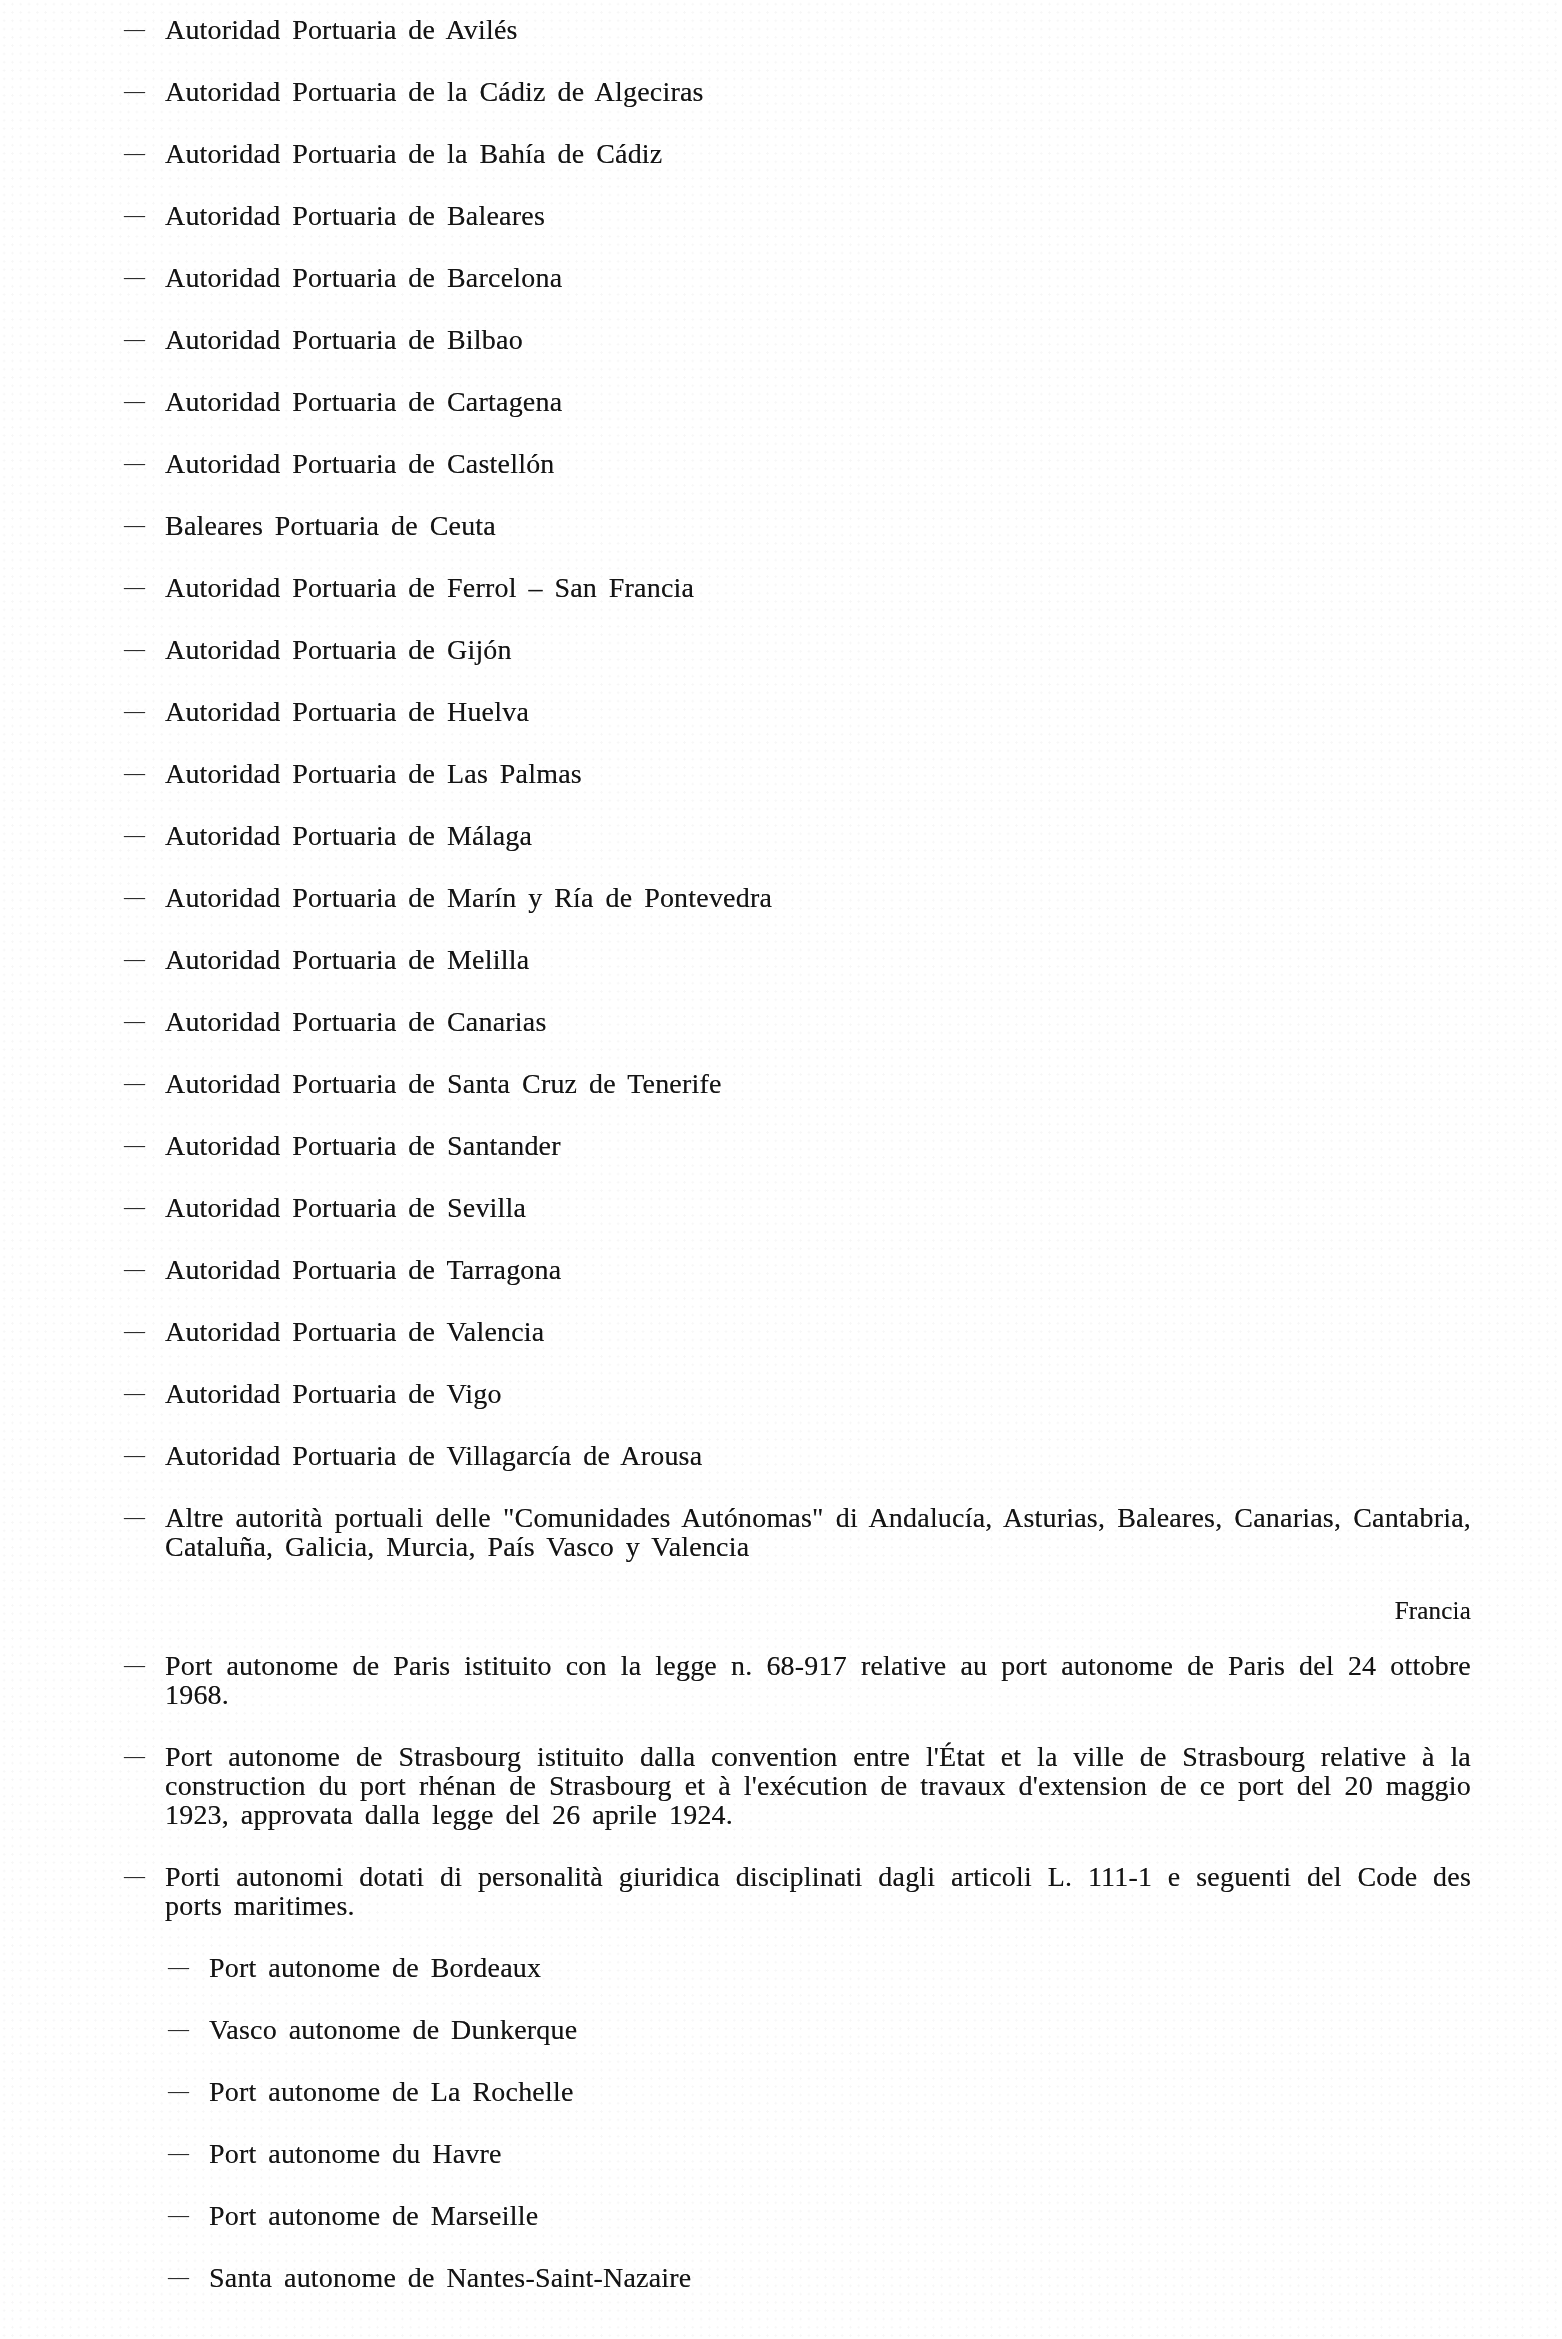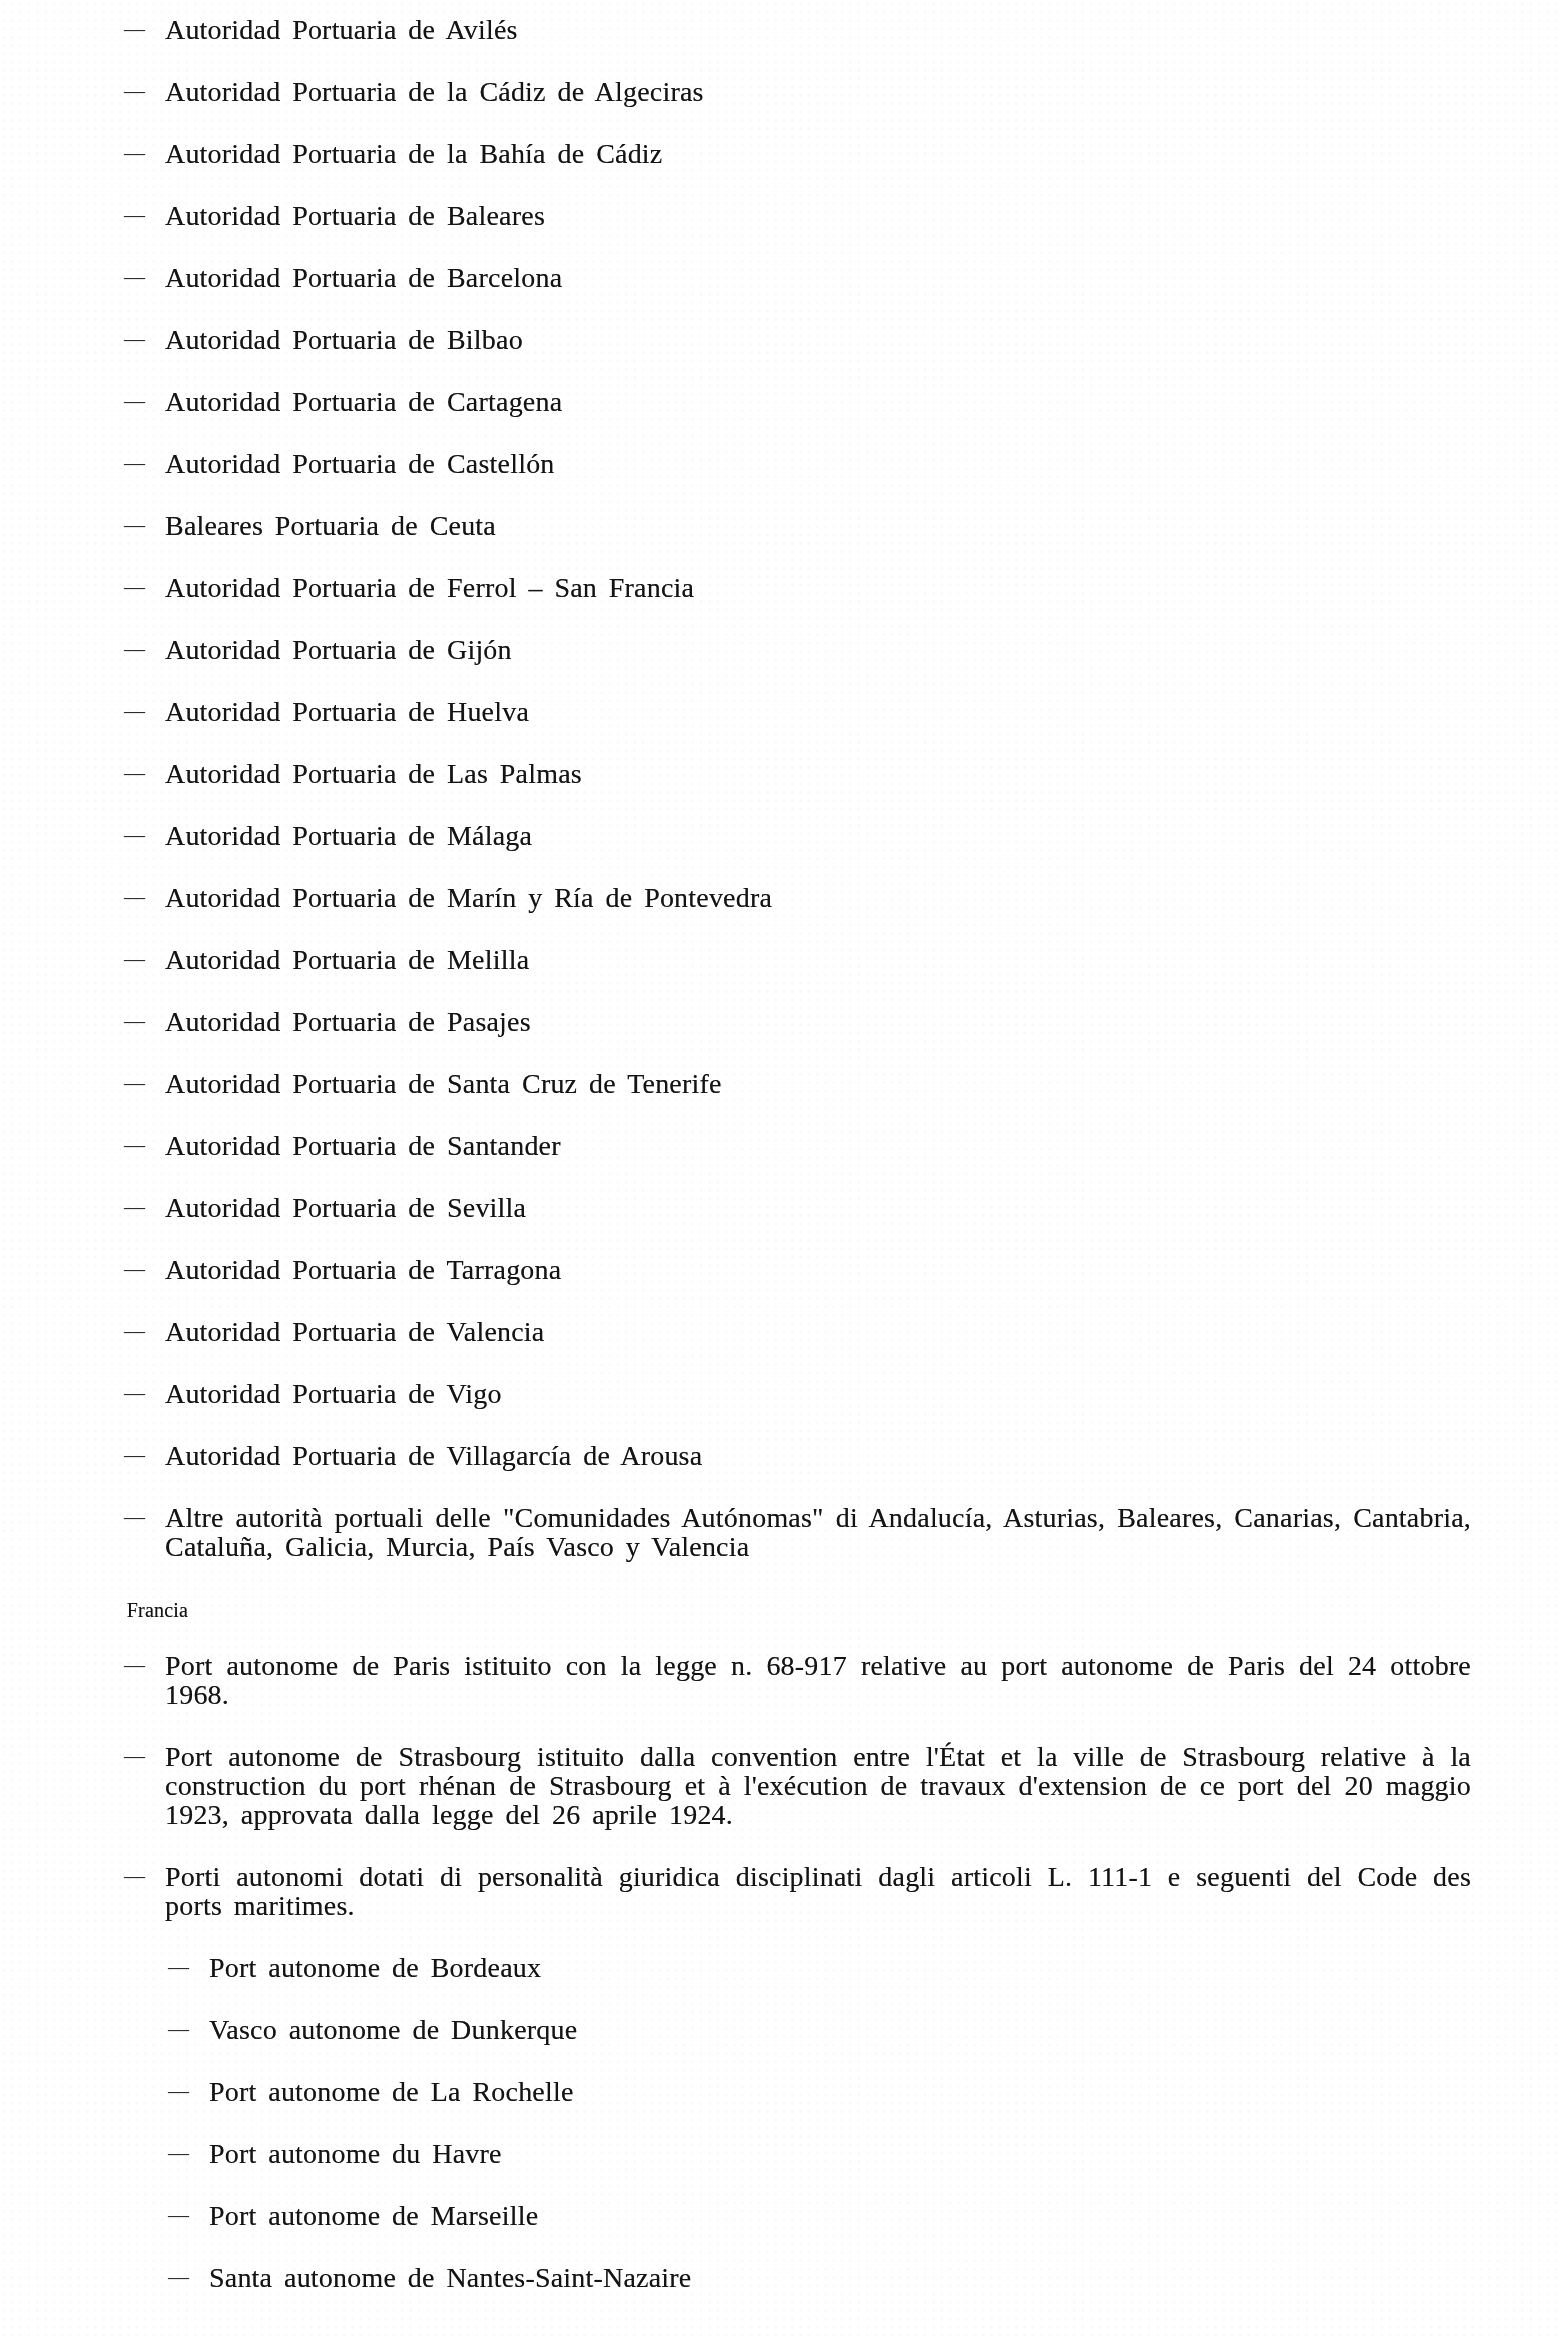--- a/index.html
+++ b/index.html
@@ -48,24 +48,25 @@
     text-align: justify;
     word-spacing: 4.6px;
     letter-spacing: 0.2px;
     text-shadow: 0 0 0.6px rgba(20,20,20,0.55);
   }
   .sub-list {
     margin-left: 44px;     
   }
   .section-heading {
     margin: 35px 0 26px 2.8px;  
-    font-size: 20px;
+    font-size: 25px;
     line-height: 29px;
     letter-spacing: 0.2px;
     text-shadow: 0 0 0.6px rgba(20,20,20,0.55);
+    text-align: right;
   }
 </style>
 </head>
 <body>
 
 <div class="page">
   <div class="content">
 
     <div class="item">
       <span class="dash">—</span>
@@ -126,21 +127,21 @@
     <div class="item">
       <span class="dash">—</span>
       <div class="txt">Autoridad Portuaria de Marín y Ría de Pontevedra</div>
     </div>
     <div class="item">
       <span class="dash">—</span>
       <div class="txt">Autoridad Portuaria de Melilla</div>
     </div>
     <div class="item">
       <span class="dash">—</span>
-      <div class="txt">Autoridad Portuaria de Pasajes</div>
+      <div class="txt">Autoridad Portuaria de Canarias</div>
     </div>
     <div class="item">
       <span class="dash">—</span>
       <div class="txt">Autoridad Portuaria de Santa Cruz de Tenerife</div>
     </div>
     <div class="item">
       <span class="dash">—</span>
       <div class="txt">Autoridad Portuaria de Santander</div>
     </div>
     <div class="item">

